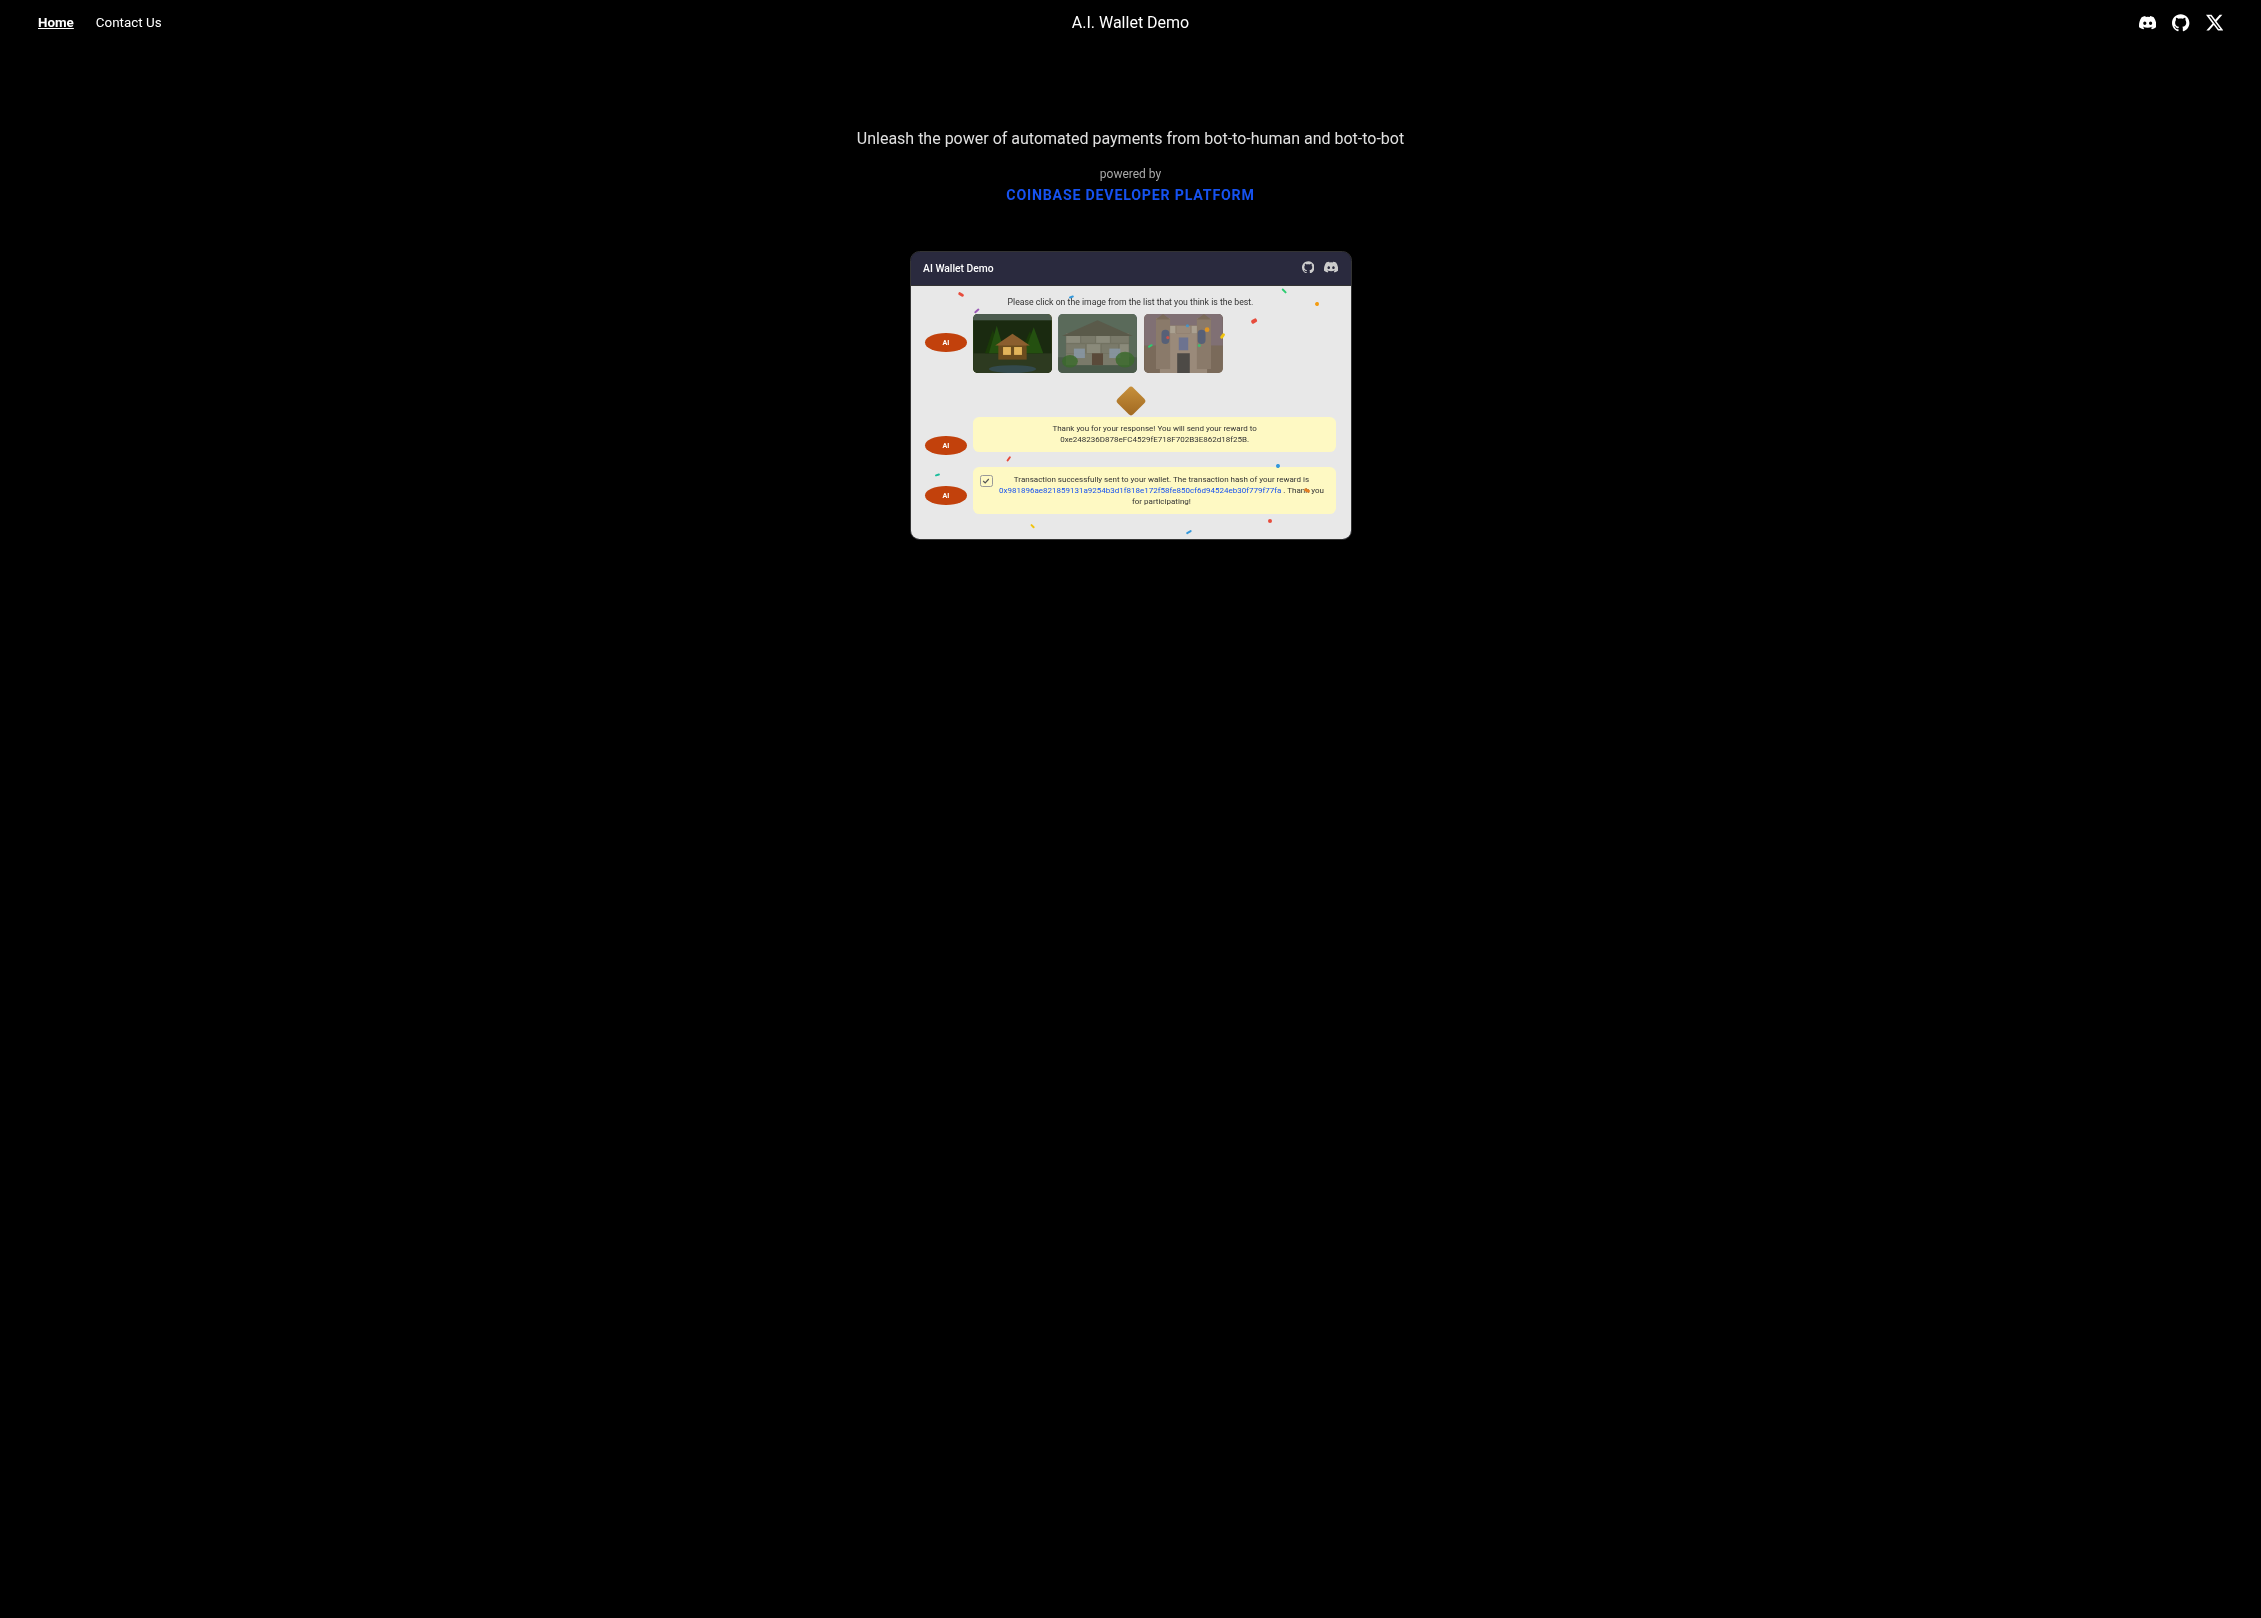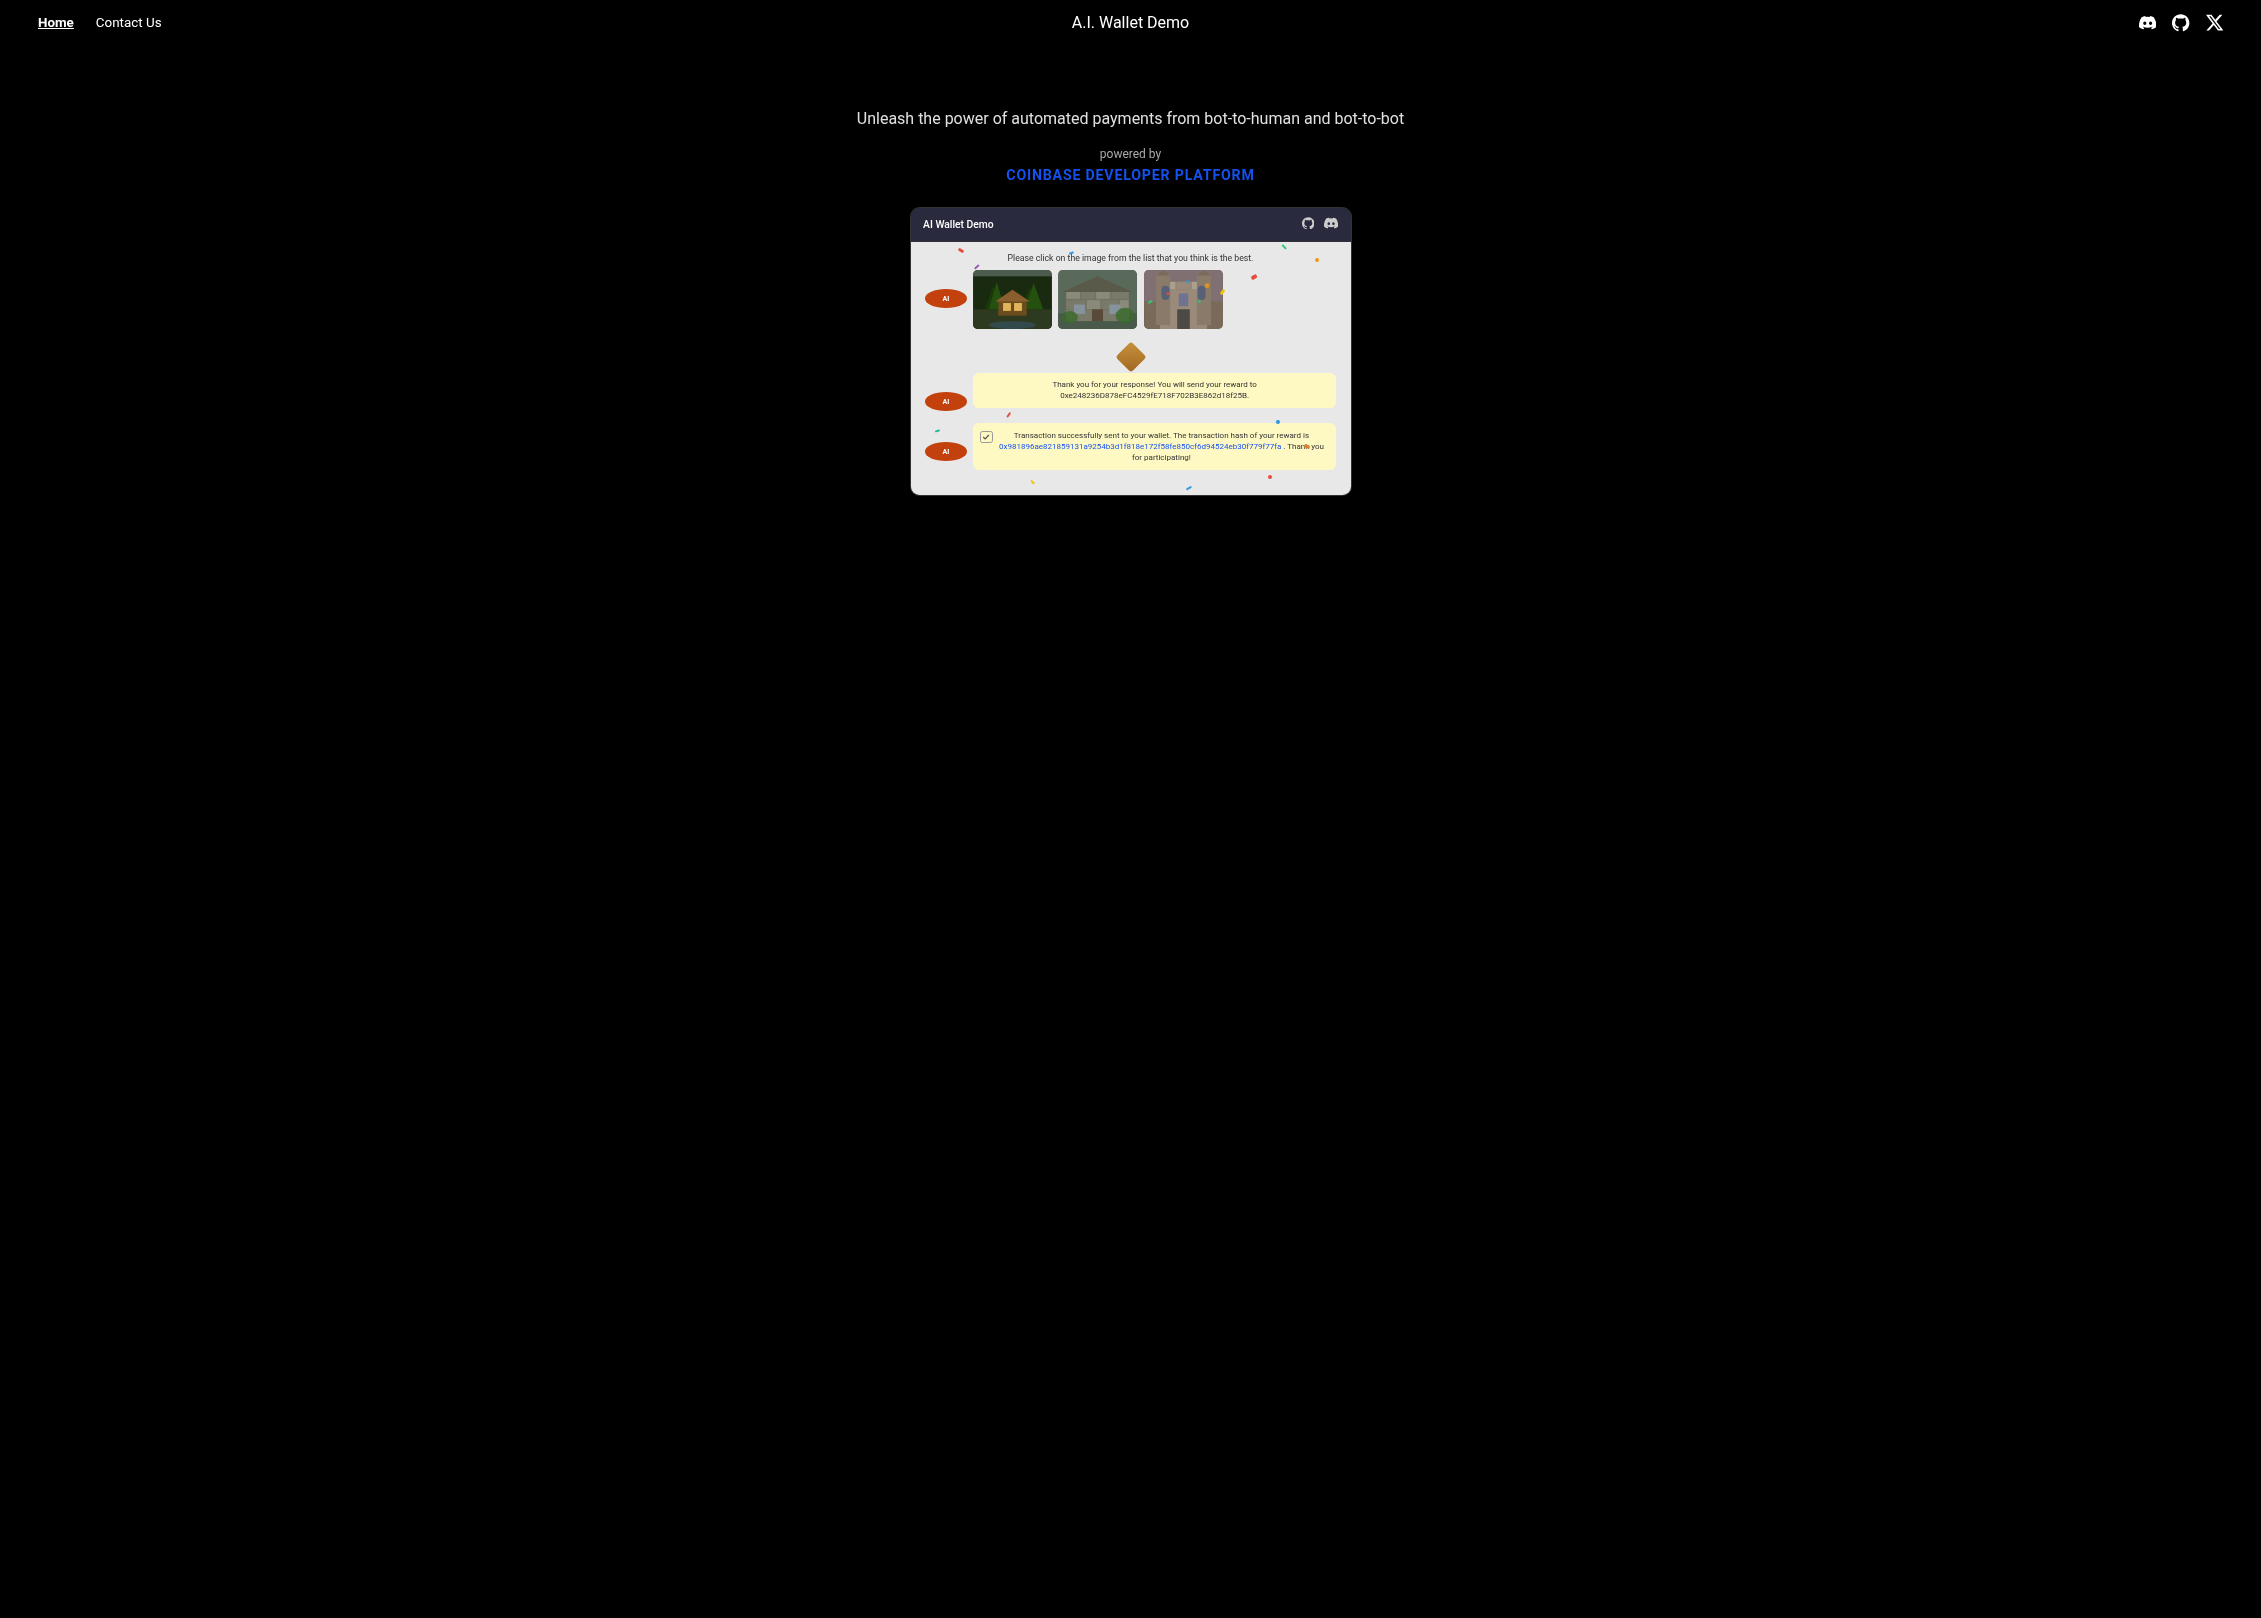--- a/index.html
+++ b/index.html
@@ -88,36 +88,37 @@
       max-width: 553px;
       margin-bottom: 28.4px;
     }
 
     .hero-subheading {
       font-size: 16px;
       font-weight: 400;
       color: #e0e0e0;
       margin-bottom: 19px;
       max-width: 553px;
+      margin-top: 20px;
     }
 
     .powered-by {
       font-size: 12px;
       color: #aaaaaa;
       margin-bottom: 6.3px;
     }
 
     .coinbase-link {
       font-size: 14.2px;
       font-weight: 700;
       color: #1652f0;
       letter-spacing: 0.8px;
       text-transform: uppercase;
       cursor: pointer;
-      margin-bottom: 24px;
+      margin-bottom: 48px;
     }
 
     
     .demo-container {
       display: flex;
       justify-content: center;
       width: 100%;
       padding: 0 16px;
     }
 

